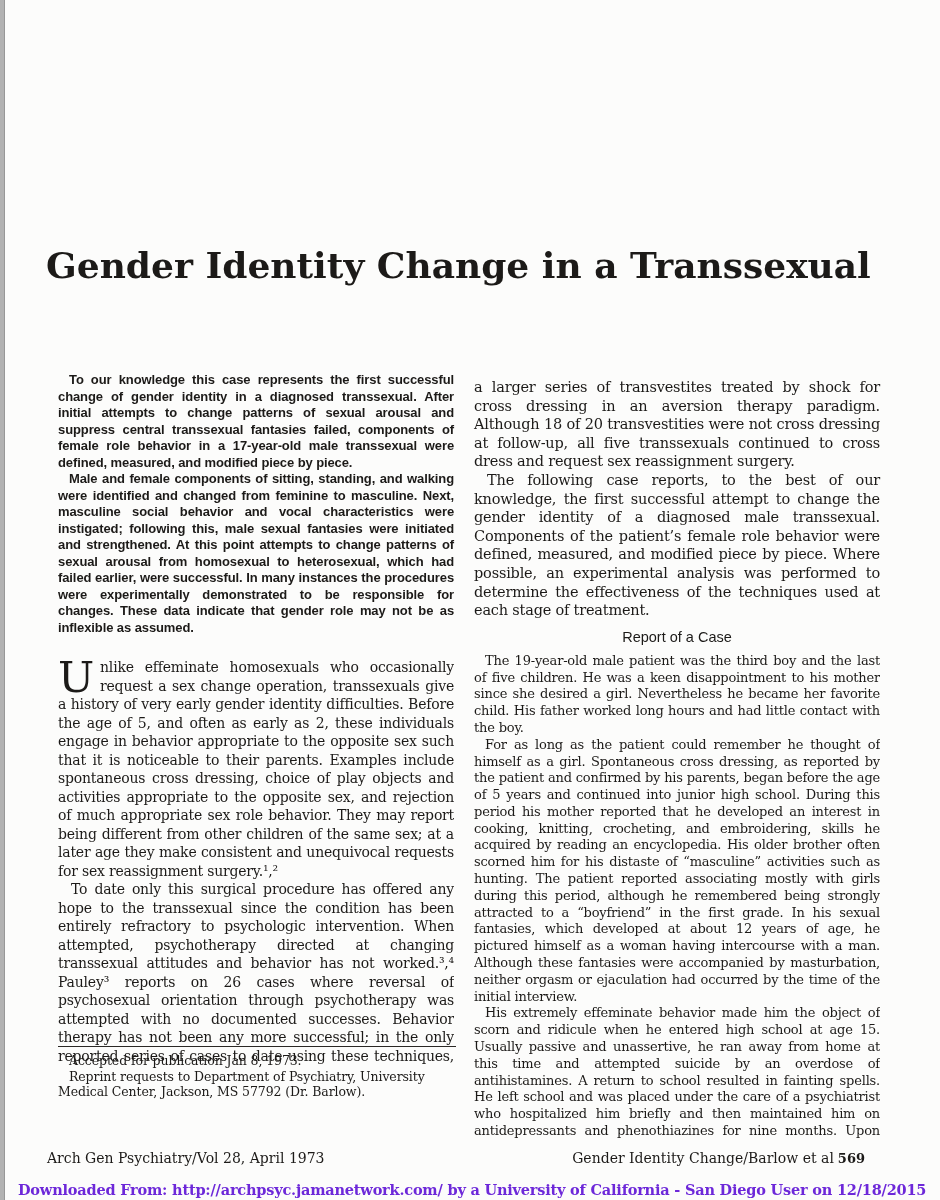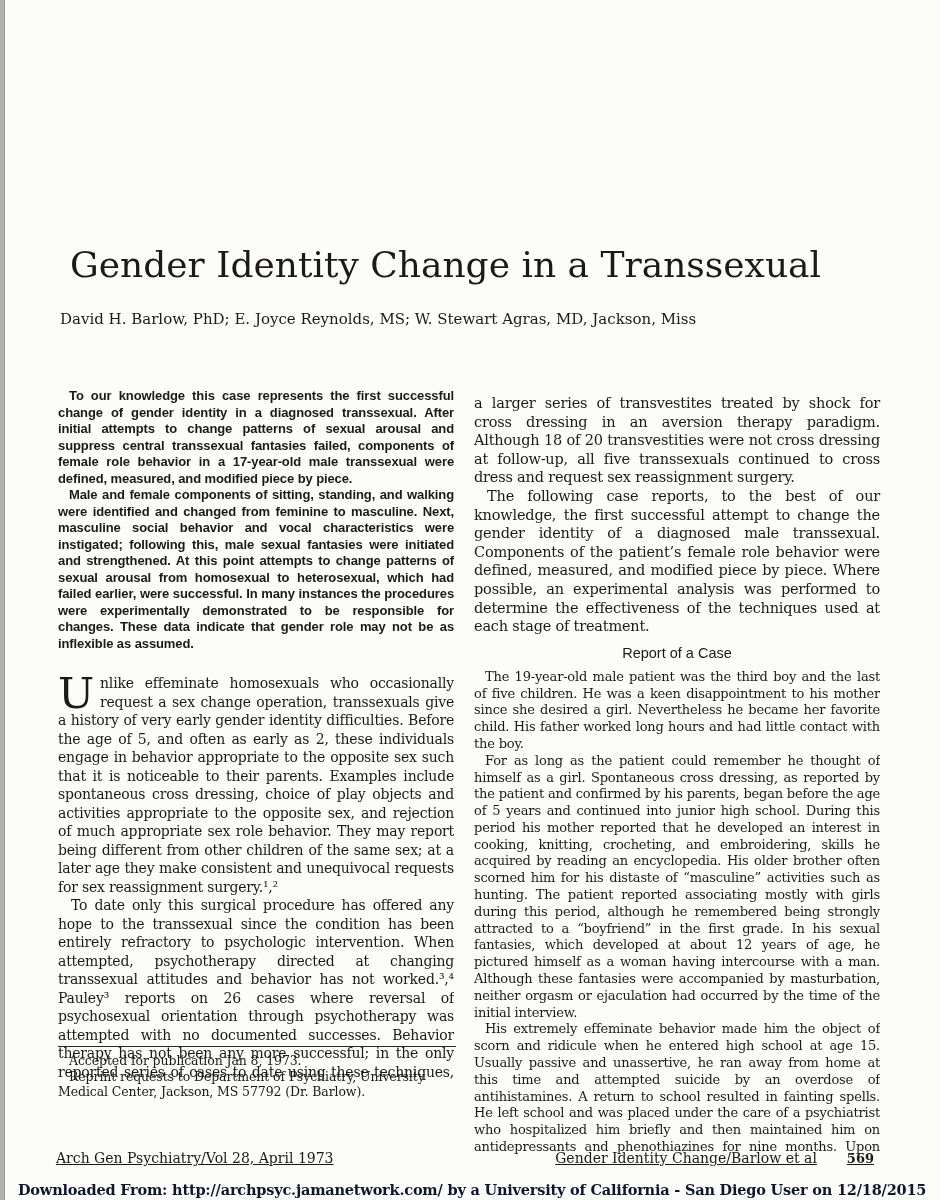--- a/index.html
+++ b/index.html
@@ -12,30 +12,30 @@
     font-family:"DejaVu Serif", serif;
     color:#1c1a18;
   }
   .scan-edge {
     position:absolute; left:0; top:0;
     width:5px; height:1200px;
     background:#b2b2b2;
     border-right:1px solid #979797;
   }
   .title {
-    position:absolute; top:244px; left:70px; width:822px;
-    font-size:36px; font-weight:normal; letter-spacing:0px;
+    position:absolute; top:244px; left:46px; width:822px;
+    font-size:36px; font-weight:bold; letter-spacing:0px;
     white-space:nowrap;
   }
   .byline {
     position:absolute; top:310px; left:60px; width:820px;
     font-size:15px;
   }
   .columns {
-    position:absolute; top:388px; left:58px; width:822px;
+    position:absolute; top:372px; left:58px; width:822px;
     display:flex; gap:20px;
   }
   .col-left { width:398px; }
   .col-right { width:408px;margin-top:6px; }
 
   .abstract p {
     font-family:"Liberation Sans", sans-serif;
     font-weight:bold;
     font-size:13px; line-height:16.5px;
     letter-spacing:-0.1px;
@@ -81,43 +81,41 @@
     margin:9px 0 8px 0;
   }
   .casetext { max-height:487px; overflow:hidden; }
   .casetext p {
     font-size:13px; line-height:16.8px;
     letter-spacing:-0.2px;
     text-align:justify;
     text-indent:11px;
   }
   .footer {
-    position:absolute; top:1150px; left:56px; width:818px;
+    position:absolute; top:1150px; left:47px; width:818px;
     display:flex; justify-content:space-between; align-items:center;
     font-size:14px;
-    text-decoration:underline;
   }
-  .footer .right-group { display:flex; gap:30px; align-items:baseline; }
+  .footer .right-group { display:flex; gap:4px; align-items:baseline; }
   .footer .page-num { font-weight:bold; font-size:13px; }
   .stamp {
     position:absolute; top:1181px; left:18px; width:910px;
     font-size:14.5px; font-weight:bold;
     letter-spacing:-0.2px;
-    color:#0f172a;
+    color:#6d28d9;
     white-space:nowrap;
   }
 </style>
 </head>
 <body>
 
 <div class="page">
   <div class="scan-edge"></div>
 
   <h1 class="title">Gender Identity Change in a Transsexual</h1>
-  <div class="byline">David H. Barlow, PhD; E. Joyce Reynolds, MS; W. Stewart Agras, MD, Jackson, Miss</div>
 
   <div class="columns">
 
     <div class="col-left">
       <div class="abstract">
         <p>To our knowledge this case represents the first successful change of gender identity in a diagnosed transsexual. After initial attempts to change patterns of sexual arousal and suppress central transsexual fantasies failed, components of female role behavior in a 17-year-old male transsexual were defined, measured, and modified piece by piece.</p>
         <p>Male and female components of sitting, standing, and walking were identified and changed from feminine to masculine. Next, masculine social behavior and vocal characteristics were instigated; following this, male sexual fantasies were initiated and strengthened. At this point attempts to change patterns of sexual arousal from homosexual to heterosexual, which had failed earlier, were successful. In many instances the procedures were experimentally demonstrated to be responsible for changes. These data indicate that gender role may not be as inflexible as assumed.</p>
       </div>
       <div class="bodytext">
         <p><span class="dropcap">U</span><span>nlike effeminate homosexuals who occasionally request a sex change operation, transsexuals give a history of very early gender identity difficulties. Before the age of 5, and often as early as 2, these individuals engage in behavior appropriate to the opposite sex such that it is noticeable to their parents. Examples include spontaneous cross dressing, choice of play objects and activities appropriate to the opposite sex, and rejection of much appropriate sex role behavior. They may report being different from other children of the same sex; at a later age they make consistent and unequivocal requests for sex reassignment surgery.¹,²</span></p>

